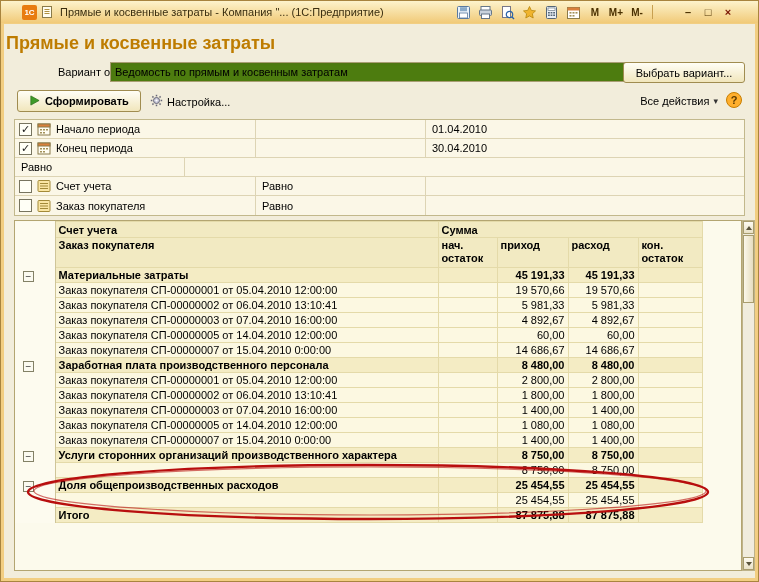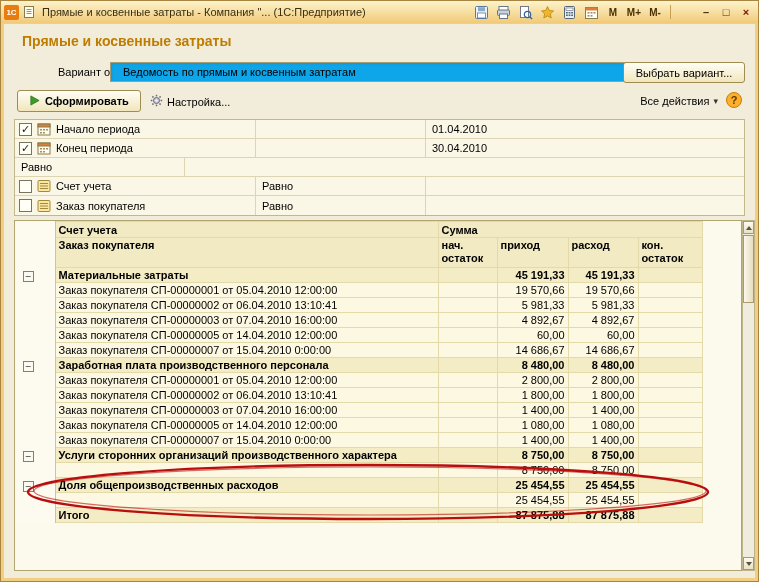--- a/index.html
+++ b/index.html
@@ -3,46 +3,46 @@
 <meta charset="utf-8">
 <style>
   * { margin:0; padding:0; box-sizing:border-box; }
   html,body { background:#D8D4C6; }
   body { font-family:"Liberation Sans", sans-serif; }
   .window { position:relative; width:759px; height:582px; background:#F2CE82;
             box-shadow: inset 0 0 0 1px #A8843E; overflow:hidden; }
 
   
   .titlebar { position:absolute; left:1px; top:1px; right:1px; height:22px;
-              display:flex; align-items:center; gap:3px; padding:0 3px;
+              display:flex; align-items:center; gap:3px; padding:0 21px;
               background:linear-gradient(#FDF3CC,#F1CA78); font-size:11px; }
   .logo { width:15px; height:15px; background:#E87C10; color:#fff; font-weight:bold;
           font-size:8px; display:inline-flex; align-items:center; justify-content:center;
           border-radius:2px; flex:0 0 15px; }
   .sysicon { display:inline-flex; flex:0 0 auto; }
   .tb-title { flex:1 1 auto; color:#3A2E10; white-space:nowrap; overflow:hidden; padding-left:3px; }
   .tb-tools { display:flex; align-items:center; gap:2px; flex:0 0 auto; }
   .tb-ic { width:20px; height:18px; border:none; background:transparent; padding:1px;
            display:inline-flex; align-items:center; justify-content:center; }
   .tbm { height:16px; min-width:18px; border:none; background:transparent; font-family:inherit;
          font-weight:bold; font-size:10px; color:#4A3000; padding:0 3px; }
   .tb-sep { width:1px; height:14px; background:#C8A050; margin:0 4px; }
   .tb-gap { width:18px; }
   .wc { width:18px; height:15px; border:none; background:transparent; font-family:inherit;
         font-size:11px; line-height:13px; color:#4A3000; font-weight:bold; text-align:center; }
   .wc-close { color:#7A1404; }
 
   
   .content { position:absolute; left:4px; top:24px; right:4px; bottom:4px; background:#F2EDDB; }
-  .page-title { position:absolute; left:18px; top:9px; font-size:14px; font-weight:bold; color:#BE7C00; }
+  .page-title { position:absolute; left:2px; top:9px; font-size:18px; font-weight:bold; color:#BE7C00; }
 
   .v-label { position:absolute; left:14px; top:42px; font-size:11px; color:#000;margin-left:40px; }
   .v-input { position:absolute; left:106px; top:38px; width:592px; height:20px;
-             border:1px solid #A99E73; background:#0ea5e9; font-family:inherit; font-size:11px;
-             padding:0 12px; color:#000; box-shadow: inset 1px 1px 2px rgba(90,80,40,.18); }
+             border:1px solid #A99E73; background:#4d7c0f; font-family:inherit; font-size:11px;
+             padding:0 4px; color:#000; box-shadow: inset 1px 1px 2px rgba(90,80,40,.18); }
   .btn { display:inline-flex; align-items:center; justify-content:center; gap:5px;
          border:1px solid #A08C50; border-radius:3px; font-family:inherit; font-size:11px;
          color:#000; background:linear-gradient(#FFFEF6,#F1E6BC); cursor:default; }
   .v-btn { position:absolute; left:619px; top:38px; width:122px; height:21px; }
   .gen-btn { position:absolute; left:13px; top:66px; height:22px; padding:0 11px; font-weight:bold; }
   .flat-btn { position:absolute; display:inline-flex; align-items:center; gap:4px; font-size:11px; color:#000;justify-content:flex-end; }
   .settings-btn { left:146px; top:70px; }
   .all-actions { right:37px; top:71px;margin-left:35px; }
   .dd-arrow { font-size:9px; color:#333; }
   .help-btn { position:absolute; right:13px; top:68px; width:16px; height:16px; border-radius:50%;

